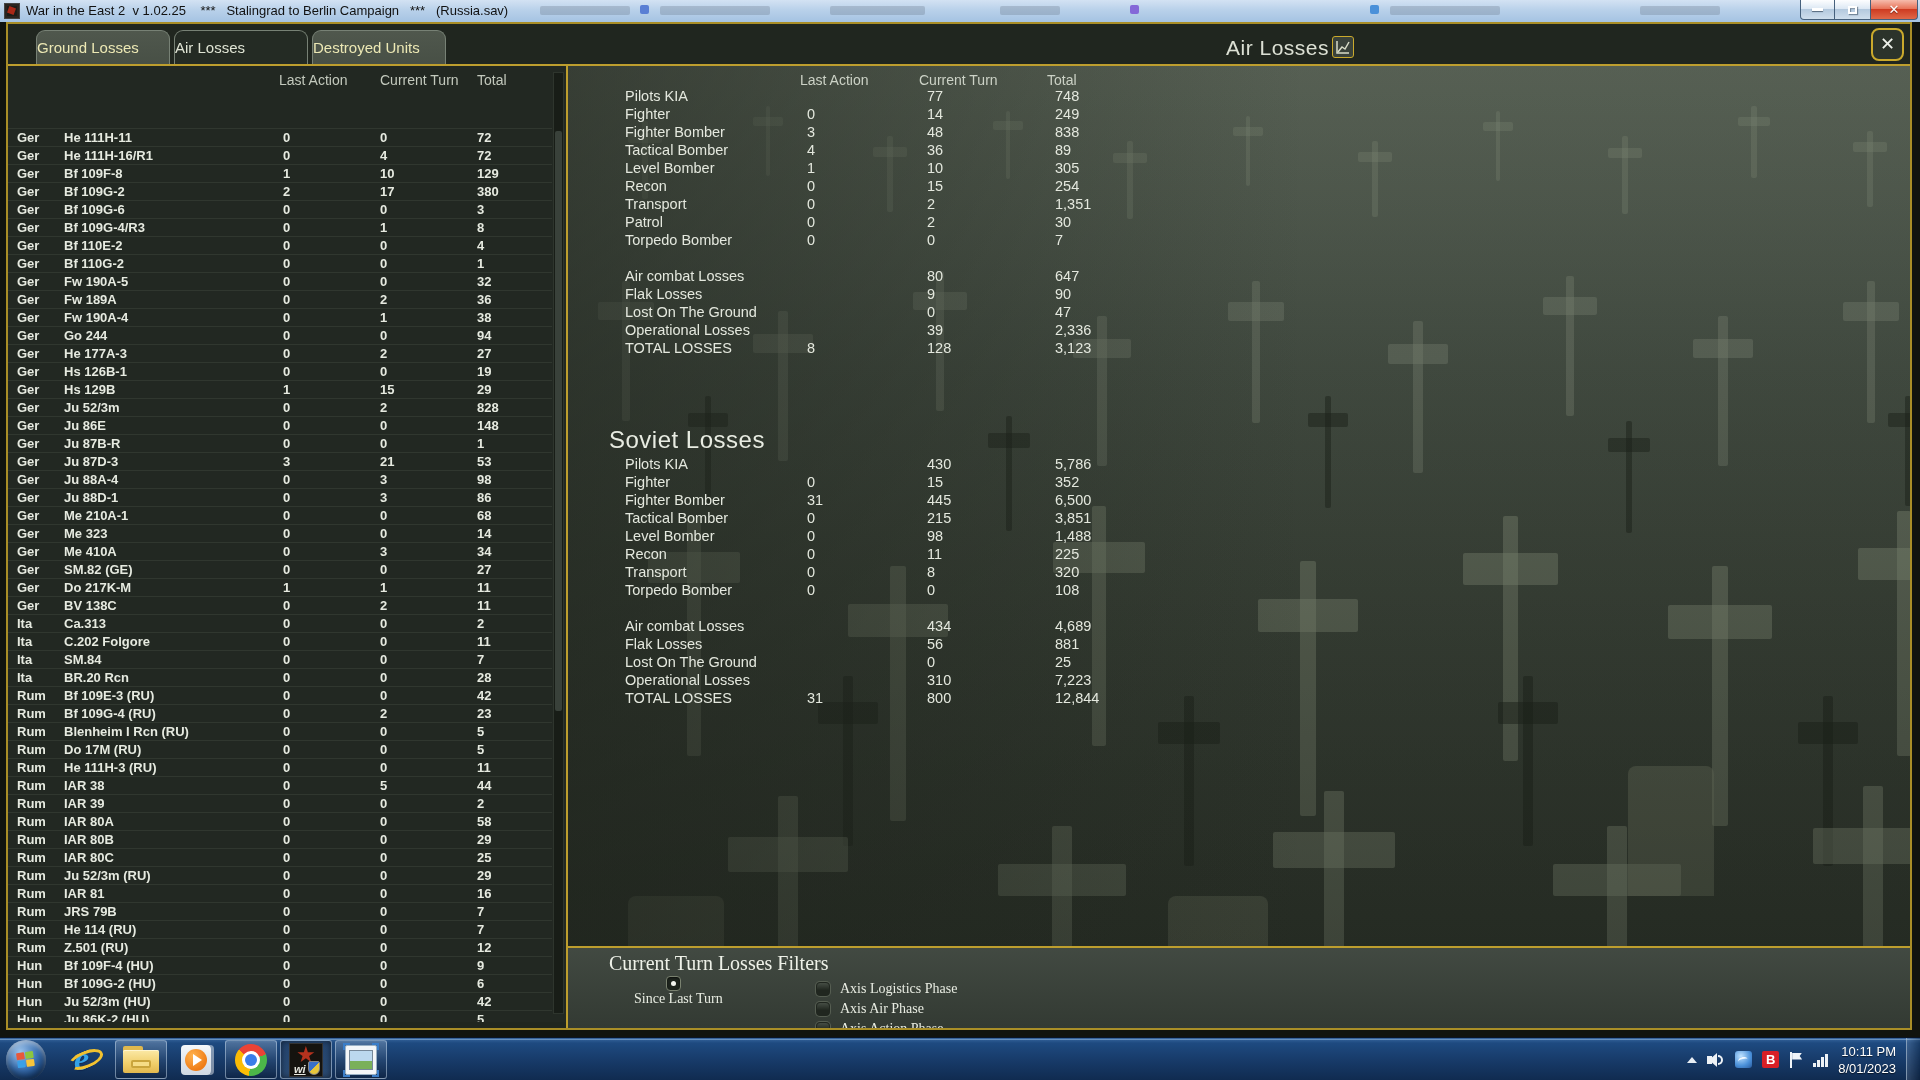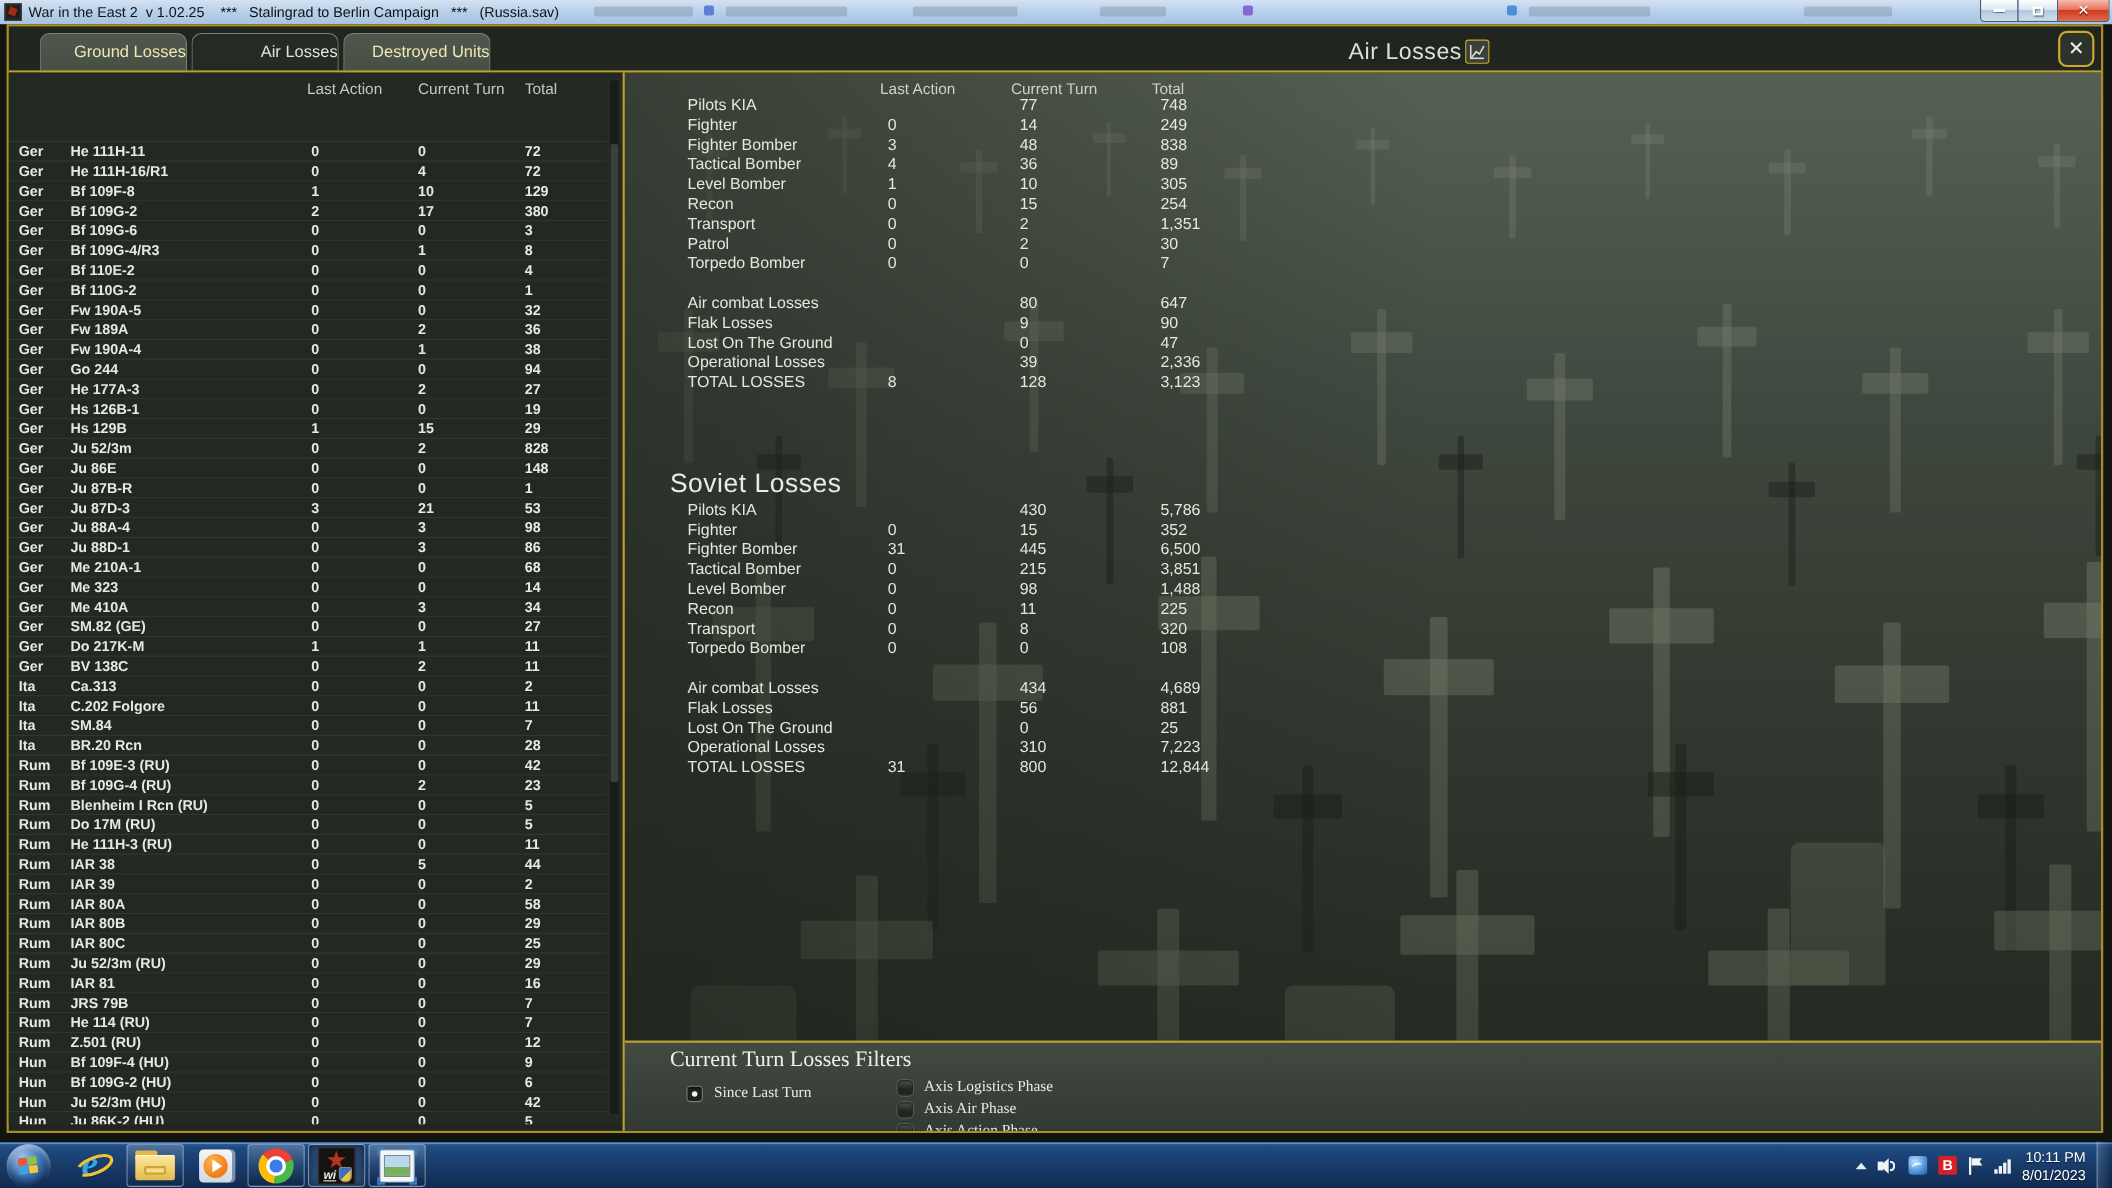--- a/index.html
+++ b/index.html
@@ -24,21 +24,21 @@
   .capbtn.cls { width:48px; border-radius:0 0 4px 0;
     background:linear-gradient(180deg,#f6bcac 0%,#e8745a 45%,#ce3c22 50%,#e06848 100%); color:#fff; font-size:13px; font-weight:bold;
     text-shadow:0 1px 1px rgba(0,0,0,.4); }
   .capbtn.min b { display:block; width:11px; height:3px; background:#fff; box-shadow:0 1px 1px rgba(40,60,80,.7); }
   .capbtn.res b { display:block; width:9px; height:8px; border:2px solid #fff; box-shadow:1px 1px 1px rgba(40,60,80,.5), inset 1px 1px 1px rgba(40,60,80,.5); background:transparent; }
 
   
   .gamewin { position:absolute; left:6px; top:22px; width:1906px; height:1008px; border:2px solid #a98e27; background:#20261f; }
   .tabline { position:absolute; left:0; top:40px; width:100%; height:2px; background:#bd9e2e; }
   .tabs { position:absolute; left:28px; top:6px; display:flex; gap:4px; }
-  .tab { width:134px; height:45px; line-height:34px; text-align:right; font-size:15px; color:#ece8b4;
+  .tab { width:134px; height:45px; line-height:34px; text-align:left; font-size:15px; color:#ece8b4;
     border:1px solid #778175; border-bottom:none; border-radius:9px 9px 0 0;
     background:linear-gradient(180deg,#58605565,#454d43); background-color:#4a5248; }
   .tab.active { background:#242b24; color:#dfe4d4; }
   .scrtitle { position:absolute; left:1218px; top:12px; font-size:21px; color:#dce0d4; letter-spacing:.5px; }
   .chartbtn { position:absolute; left:1324px; top:12px; width:22px; height:22px; border:1px solid #caa92c; border-radius:3px;
     background:#39413a; display:flex; align-items:center; justify-content:center; }
   .closebtn { position:absolute; right:6px; top:4px; width:33px; height:33px; border:2px solid #caa92c; border-radius:8px;
     background:#2c332b; color:#eef1ea; font-size:18px; text-align:center; line-height:29px; }
 
   
@@ -71,21 +71,21 @@
   .lossheading { padding-left:41px; font-size:24px; color:#e8ece2; letter-spacing:.5px; height:30px; }
   .rrow { position:relative; height:18px; }
   .rrow span { position:absolute; top:0; font-size:14.5px; color:#e4e8de; white-space:nowrap; }
   .rrow .n0 { left:41px;margin-left:16px; } .rrow .n1 { left:239px; } .rrow .n2 { left:359px; } .rrow .n3 { left:487px; }
   .gap18 { height:18px; }
 
   
   .filterpanel { position:absolute; left:0; top:880px; width:1342px; height:82px; background:#3a423a; border-top:2px solid #bd9e2e;font-family:Liberation Serif, serif; }
   .filterpanel::before { content:""; position:absolute; inset:0; background:linear-gradient(180deg,rgba(255,255,255,.04),rgba(0,0,0,.12)); }
   .fheading { position:absolute; left:41px; top:4px; font-size:20px; color:#eef1e8; }
-  .radiorow { position:absolute; left:56px; top:38px; display:flex; align-items:center; }
+  .radiorow { position:absolute; left:56px; top:28px; display:flex; align-items:center;flex-direction:column; }
   .radio { width:15px; height:15px; border-radius:4px; background:#1d241d; border:1px solid #79816f; box-shadow:inset 0 1px 2px rgba(0,0,0,.6); position:relative; }
   .radio::after { content:""; position:absolute; left:4px; top:4px; width:5px; height:5px; border-radius:50%; background:#f2f4ee; }
   .radlab, .chklab { margin-left:10px; font-size:14px; color:#e8ece2; white-space:nowrap; }
   .chkcol { position:absolute; top:31px; }
   .chkcol1 { left:248px; } .chkcol2 { left:448px; }
   .chkrow { display:flex; align-items:center; height:20px; }
   .chk { width:14px; height:14px; border-radius:4px; background:linear-gradient(180deg,#454d44,#20261f 60%); border:1px solid #20261f; box-shadow:0 0 0 1px #565e52; }
 
   
   .taskbar { position:absolute; left:0; top:1037px; width:1920px; height:43px;

